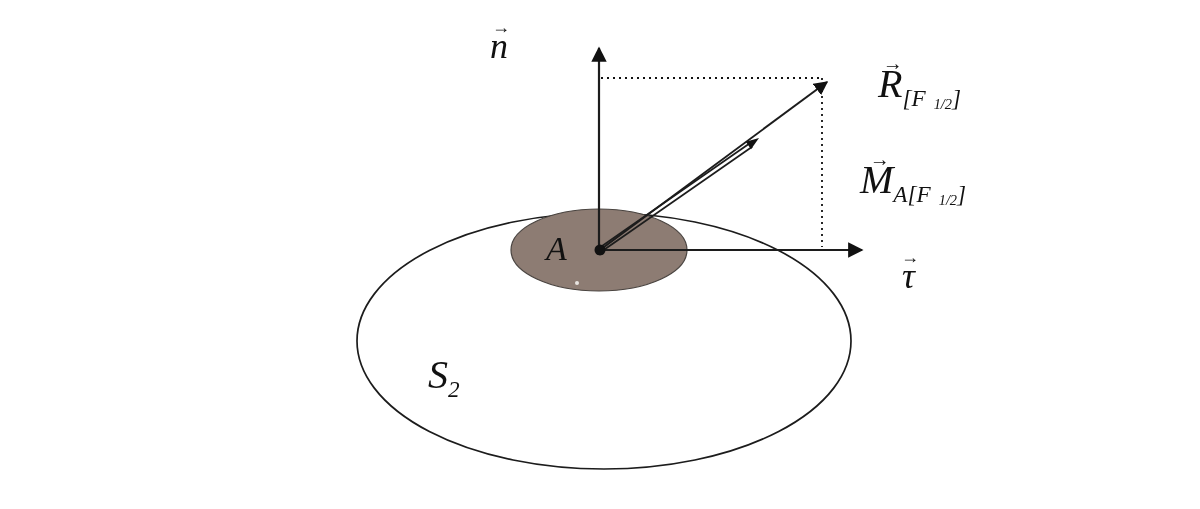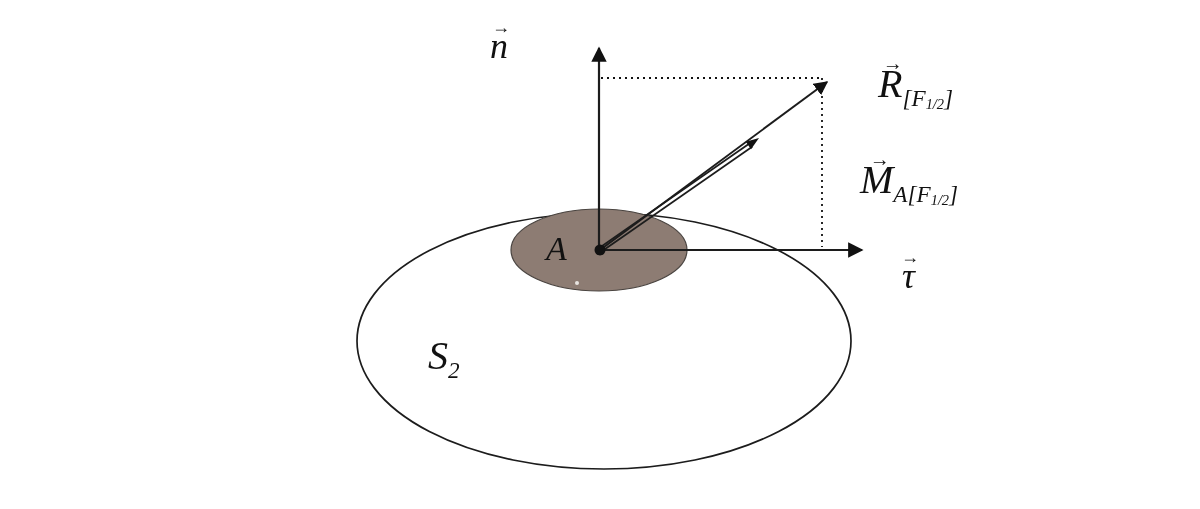--- a/index.html
+++ b/index.html
@@ -25,21 +25,21 @@
     position: absolute;
     left: 58%;
     transform: translateX(-50%);
     top: -0.55em;
     font-size: 0.5em;
     font-style: normal;
     letter-spacing: -1px;
     color: #111111;
   }
   .sub { font-size: 0.58em; vertical-align: -0.4em; font-style: italic; }
-  .ssub { font-size: 0.62em; vertical-align: -0.22em; }
+  .ssub { font-size: 0.62em; vertical-align: -0.22em; margin-left: 8px; }
 </style>
 </head>
 <body>
 
 <div class="stage">
 
   <svg width="1200" height="509" viewBox="0 0 1200 509">
     <defs>
       <marker id="arrowhead" viewBox="0 0 10 10" refX="9" refY="5" markerWidth="7" markerHeight="7" orient="auto-start-reverse">
         <path d="M0,0 L10,5 L0,10 z" fill="#111111"></path>
@@ -91,17 +91,17 @@
 
   <div class="label" style="left:860px; top:160px; font-size:40px;">
     <span class="vec">
       <span class="arrow">→</span>
       <span>M</span>
     </span><span class="sub"><span>A[</span><span>F</span><span class="ssub">1/2</span><span>]</span></span>
   </div>
 
   <div class="label" style="left:546px; top:232px; font-size:34px;">A</div>
 
-  <div class="label" style="left:428px; top:336px; font-size:40px;">
+  <div class="label" style="left:428px; top:355px; font-size:40px;">
     <span>S</span><span class="sub">2</span>
   </div>
 
 </div>
 
 </body></html>

